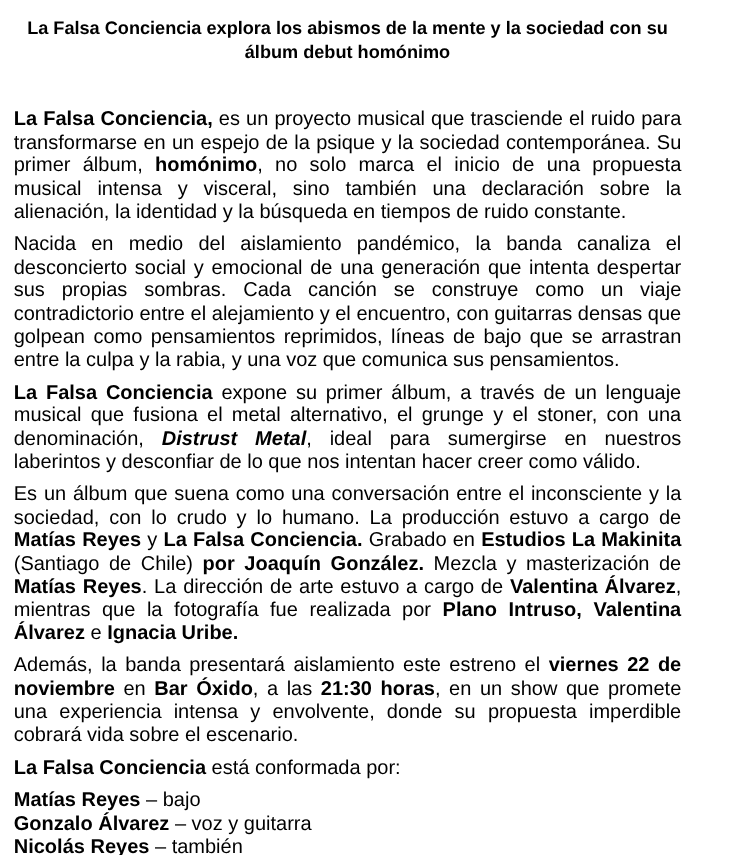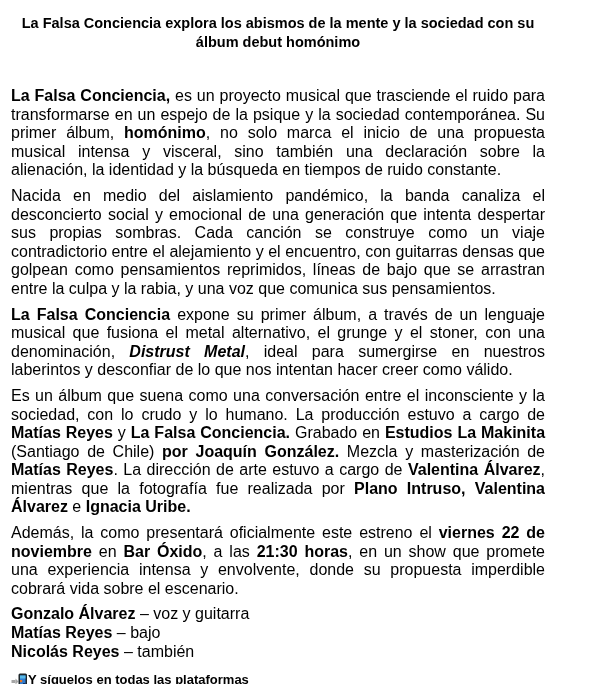--- a/index.html
+++ b/index.html
@@ -61,27 +61,28 @@
 
 <div class="doc">
 
   <h1 class="title">La Falsa Conciencia explora los abismos de la mente y la sociedad con su álbum debut homónimo</h1>
 
   <div id="paragraphs">
       <p class="para"><b>La Falsa Conciencia,</b><span> es un proyecto musical que trasciende el ruido para transformarse en un espejo de la psique y la sociedad contemporánea. Su primer álbum, </span><b>homónimo</b><span>, no solo marca el inicio de una propuesta musical intensa y visceral, sino también una declaración sobre la alienación, la identidad y la búsqueda en tiempos de ruido constante.</span></p>
       <p class="para"><span>Nacida en medio del aislamiento pandémico, la banda canaliza el desconcierto social y emocional de una generación que intenta despertar sus propias sombras. Cada canción se construye como un viaje contradictorio entre el alejamiento y el encuentro, con guitarras densas que golpean como pensamientos reprimidos, líneas de bajo que se arrastran entre la culpa y la rabia, y una voz que comunica sus pensamientos.</span></p>
       <p class="para"><b>La Falsa Conciencia</b><span> expone su primer álbum, a través de un lenguaje musical que fusiona el metal alternativo, el grunge y el stoner, con una denominación, </span><b><i>Distrust Metal</i></b><span>, ideal para sumergirse en nuestros laberintos y desconfiar de lo que nos intentan hacer creer como válido.</span></p>
       <p class="para"><span>Es un álbum que suena como una conversación entre el inconsciente y la sociedad, con lo crudo y lo humano. La producción estuvo a cargo de </span><b>Matías Reyes</b><span> y </span><b>La Falsa Conciencia.</b><span> Grabado en </span><b>Estudios La Makinita</b><span> (Santiago de Chile) </span><b>por Joaquín González.</b><span> Mezcla y masterización de </span><b>Matías Reyes</b><span>. La dirección de arte estuvo a cargo de </span><b>Valentina Álvarez</b><span>, mientras que la fotografía fue realizada por </span><b>Plano Intruso, Valentina Álvarez</b><span> e </span><b>Ignacia Uribe.</b></p>
-      <p class="para"><span>Además, la como presentará oficialmente este estreno el </span><b>viernes 22 de noviembre</b><span> en </span><b>Bar Óxido</b><span>, a las </span><b>21:30 horas</b><span>, en un show que promete una experiencia intensa y envolvente, donde su propuesta imperdible cobrará vida sobre el escenario.</span></p>
+      <p class="para"><span>Además, la banda presentará aislamiento este estreno el </span><b>viernes 22 de noviembre</b><span> en </span><b>Bar Óxido</b><span>, a las </span><b>21:30 horas</b><span>, en un show que promete una experiencia intensa y envolvente, donde su propuesta imperdible cobrará vida sobre el escenario.</span></p>
     </div>
 
+  <p class="para left conformada"><b>La Falsa Conciencia</b><span> está conformada por:</span></p>
 
   <p class="para left" id="members">
+      <span class="member-line"><b>Matías Reyes</b><span> – bajo</span></span>
       <span class="member-line"><b>Gonzalo Álvarez</b><span> – voz y guitarra</span></span>
-      <span class="member-line"><b>Matías Reyes</b><span> – bajo</span></span>
       <span class="member-line"><b>Nicolás Reyes</b><span> – también</span></span>
     </p>
 
 
   <p class="follow">
     <span class="icon">
       <svg width="17" height="17" viewBox="0 0 17 17" xmlns="http://www.w3.org/2000/svg">
         <rect x="0.5" y="7" width="4" height="3" fill="#a6a6a6"></rect>
         <polygon points="4.5,5.5 4.5,11.5 7.5,8.5" fill="#a6a6a6"></polygon>
         <rect x="7.5" y="0.5" width="8.5" height="16" rx="1.5" fill="#1d262b"></rect>

